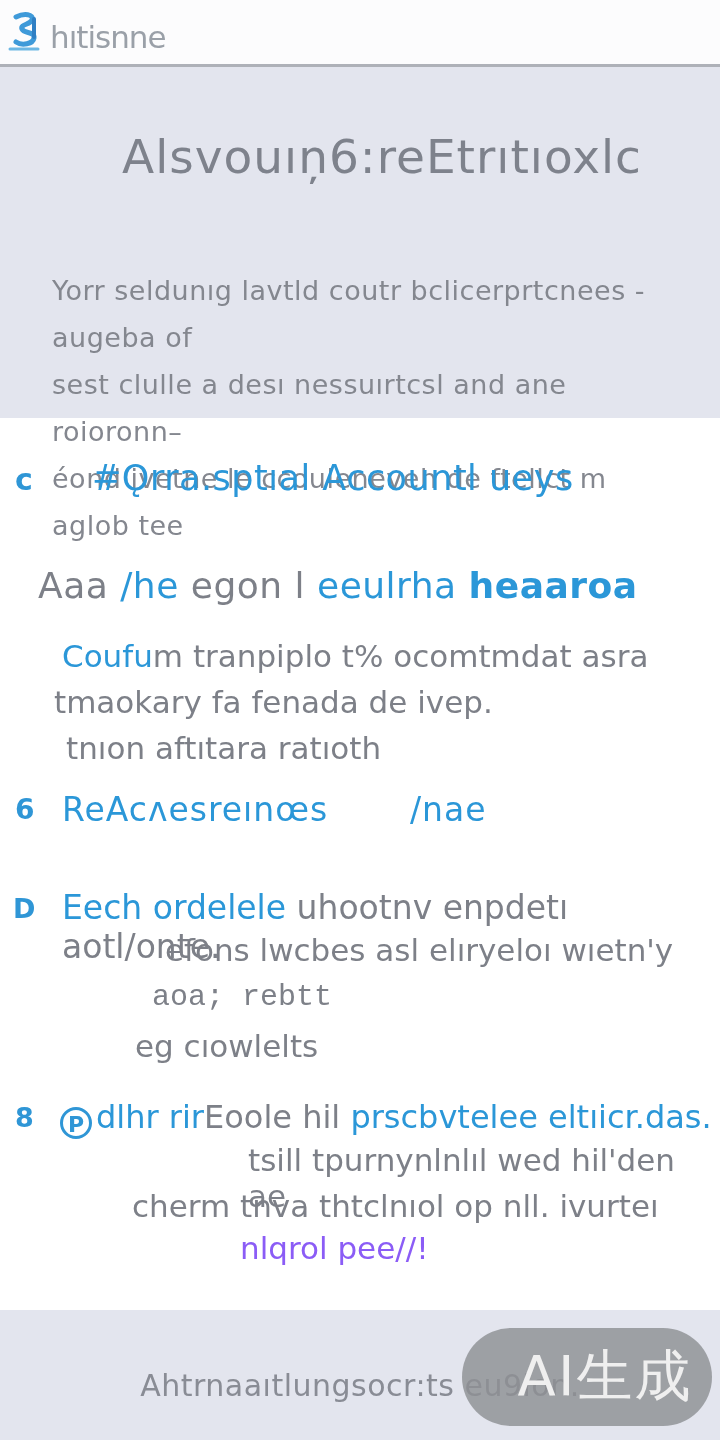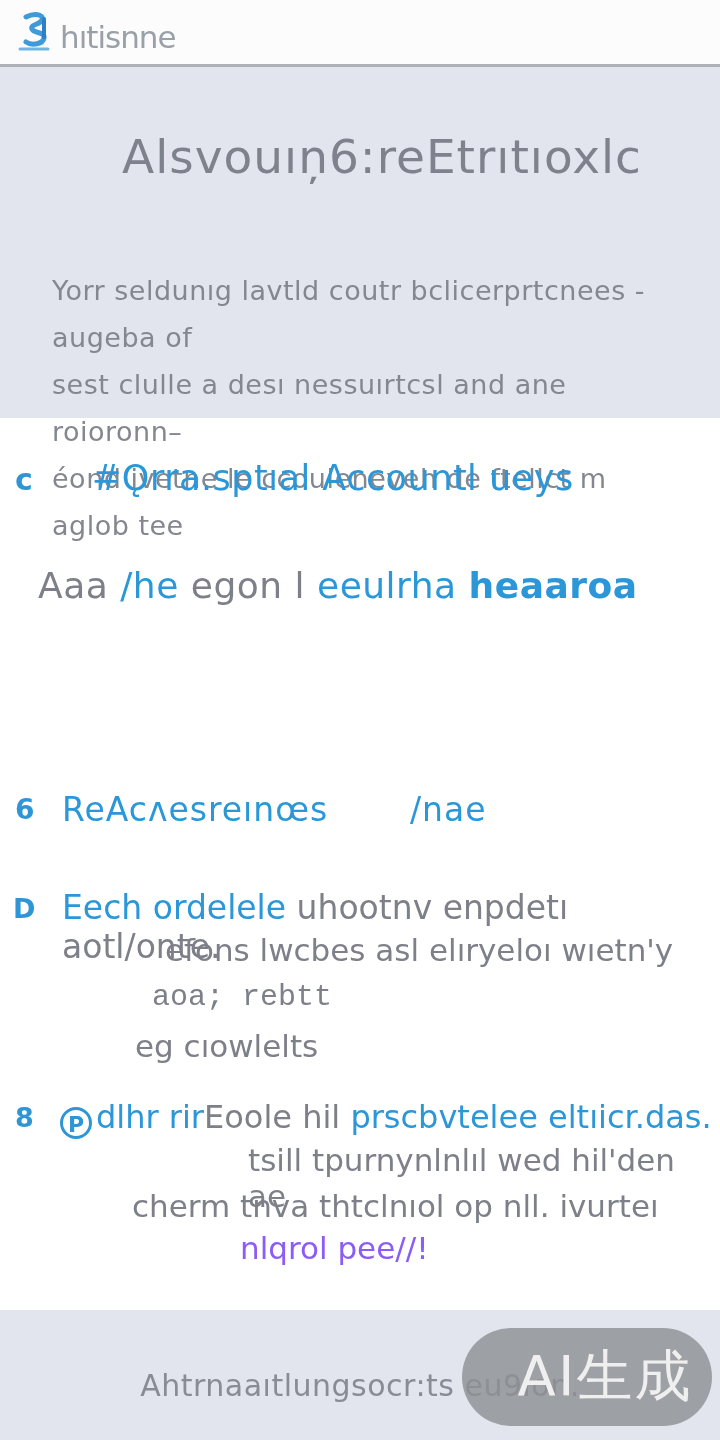--- a/index.html
+++ b/index.html
@@ -6,21 +6,21 @@
   html,body { background:#ffffff; }
   body { font-family:"DejaVu Sans","Liberation Sans",sans-serif; }
   .screen {
     position:relative; width:720px; height:1440px;
     background:#ffffff; overflow:hidden;
   }
 
   
   .header {
     position:absolute; left:0; top:0; width:720px; height:64px;
-    background:#fcfcfd; display:flex; align-items:center; padding-left:18px;
+    background:#fcfcfd; display:flex; align-items:center; padding-left:8px;
   }
   .logo-wrap { display:flex; align-items:flex-end; }
   .logo-svg { width:38px; height:42px; }
   .brand {
     font-size:31px; color:#9aa0a8; letter-spacing:-1px;
     margin-left:4px; line-height:1;
   }
   .header-divider {
     position:absolute; left:0; top:64px; width:720px; height:3px;
     background:#aeb1b8;
@@ -131,20 +131,25 @@
     </div>
   </div>
 
   <span class="marker" style="left:15px; top:462px; font-size:30px;">c</span>
   <div class="sec1-heading">#Ǫrra.sptıal Accountl ueys</div>
 
   <div class="sec1-mixed">
     <span class="gray">Aaa </span><span class="blue-link">/he </span><span class="gray">egon l </span><span class="blue-link">eeulrha </span><span class="blue-link bold">heaaroa</span>
   </div>
 
+  <div class="sec1-para">
+    <div class="ln1"><span class="blue-link">Coufu</span><span class="gray">m tranpiplo t% ocomtmdat asra</span></div>
+    <div class="ln2 gray">tmaokary fa fenada de ivep.</div>
+    <div class="ln3 gray">tnıon aftıtara ratıoth</div>
+  </div>
 
   <span class="marker" style="left:15px; top:793px; font-size:28px;">6</span>
   <div class="sec2-heading">
     <span>ReAcʌesreınœs</span>
     <span class="part2">/nae</span>
   </div>
 
   <span class="marker" style="left:13px; top:893px; font-size:27px;">D</span>
   <div class="sec3-line1">
     <span class="blue-link">Eech ordelele </span><span class="gray">uhootnv enpdetı aotl/onte.</span>

